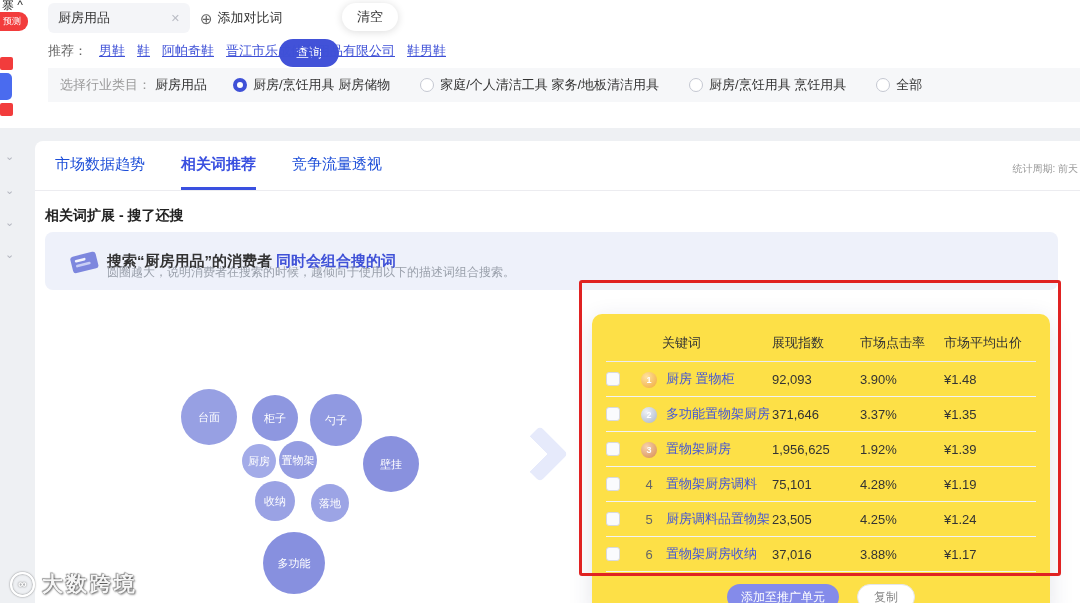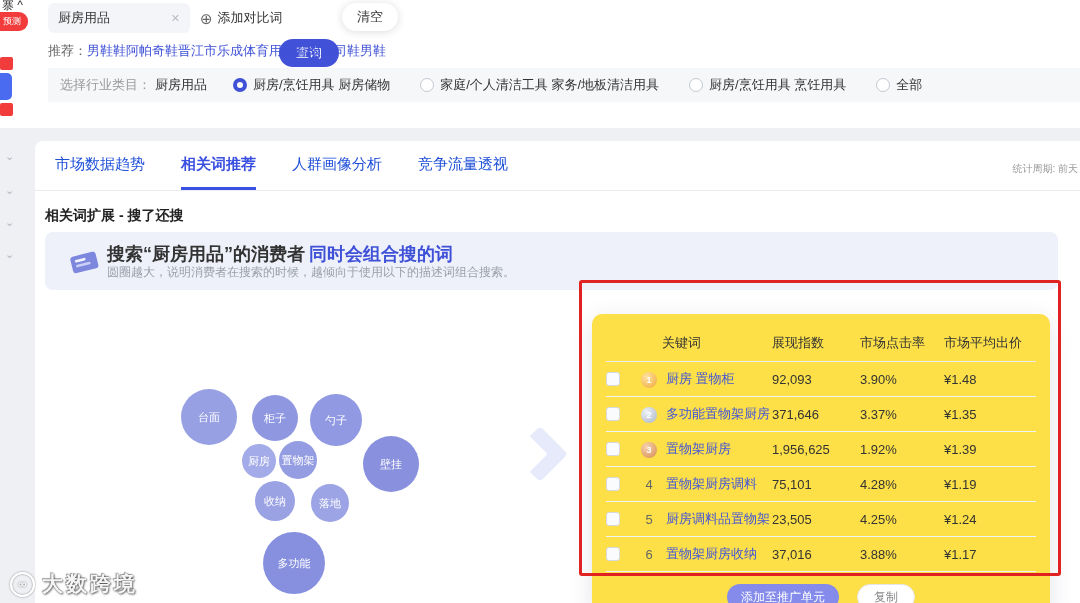--- a/index.html
+++ b/index.html
@@ -23,21 +23,21 @@
   .btn-query {
     position:absolute; left:279px; top:3px; height:28px; padding:0 17px;
     border:none; border-radius:15px; background:#4252d8; color:#fff; font-size:13px; cursor:pointer;margin-top:36px;
   }
   .btn-clear {
     position:absolute; left:342px; top:3px; height:28px; padding:0 15px;
     border:none; border-radius:15px; background:#fff; color:#333; font-size:13px;
     box-shadow:0 1px 8px rgba(0,0,0,.14); cursor:pointer;
   }
   .recommend-row { position:absolute; left:48px; top:42px; font-size:13px; color:#666; }
-  .rec-link { color:#3f51d7; margin-left:0; cursor:pointer; }
+  .rec-link { color:#3f51d7; margin-left:12px; cursor:pointer;text-decoration:underline; }
   .category-row {
     position:absolute; left:48px; top:68px; right:0; height:34px; background:#f6f7f9;
     display:flex; align-items:center; padding:0 12px; font-size:13px;text-align:right;
   }
   .cat-label { color:#999; }
   .cat-current { color:#333; margin:0 26px 0 4px; }
   .radio-opt { display:flex; align-items:center; gap:6px; margin-right:30px; color:#333; cursor:pointer; }
   .radio { width:14px; height:14px; border-radius:50%; border:1px solid #c5c8d2; background:#fff; flex:0 0 auto; }
   .radio.sel { border:4px solid #3f51d7; }
   
@@ -59,21 +59,21 @@
   .tab { font-size:15px; color:#1d4ed8; padding-bottom:13px; cursor:pointer; border-bottom:3px solid transparent; }
   .tab.active { color:#3a50e0; font-weight:bold; border-bottom-color:#3a50e0; }
   .tab-divider { position:absolute; left:35px; top:190px; width:1045px; border-top:1px solid #ececf0; z-index:1; }
   .stat-period { position:absolute; right:2px; top:162px; font-size:10px; color:#999; white-space:nowrap; z-index:2; }
   .section-title { position:absolute; left:45px; top:207px; font-size:14px; font-weight:bold; color:#222; z-index:2; }
   .info-box {
     position:absolute; left:45px; top:232px; width:1013px; height:58px;
     background:#eef1fa; border-radius:8px; z-index:2;
   }
   .info-icon { position:absolute; left:20px; top:13px; }
-  .info-line1 { position:absolute; left:62px; top:10px; font-size:18px; color:#333; font-weight:bold; }
+  .info-line1 { position:absolute; left:62px; top:20px; font-size:15px; color:#333; font-weight:bold; }
   .info-link { color:#3f51d7; margin-left:4px; cursor:pointer; }
   .info-line2 { position:absolute; left:62px; top:32px; font-size:12px; color:#9aa0ab; }
   
   #bubbles { position:absolute; inset:0; z-index:3; }
   .bubble {
     position:absolute; border-radius:50%; display:flex; align-items:center; justify-content:center;
     color:#fff; font-size:11px; cursor:pointer; text-align:center; line-height:1.1;
   }
   .arrow-deco {
     position:absolute; left:520px; top:434px; width:40px; height:40px;
@@ -176,21 +176,20 @@
 <div class="rail-tag2"></div>
 <span class="rail-chevron" style="top:150px;">⌄</span>
 <span class="rail-chevron" style="top:184px;">⌄</span>
 <span class="rail-chevron" style="top:216px;">⌄</span>
 <span class="rail-chevron" style="top:248px;">⌄</span>
 
 <div class="card"></div>
 <div class="tabs" id="tabs">
     <div class="tab">市场数据趋势</div>
     <div class="tab active">相关词推荐</div>
-    <div class="tab">人群画像分析</div>
     <div class="tab">竞争流量透视</div>
   </div>
 <div class="tab-divider"></div>
 <div class="stat-period">统计周期: 前天</div>
 <div class="section-title">相关词扩展 - 搜了还搜</div>
 
 <div class="info-box">
   <span class="info-icon">
     <svg width="38" height="32" viewBox="0 0 38 32">
       <g transform="rotate(-14 19 16)">

